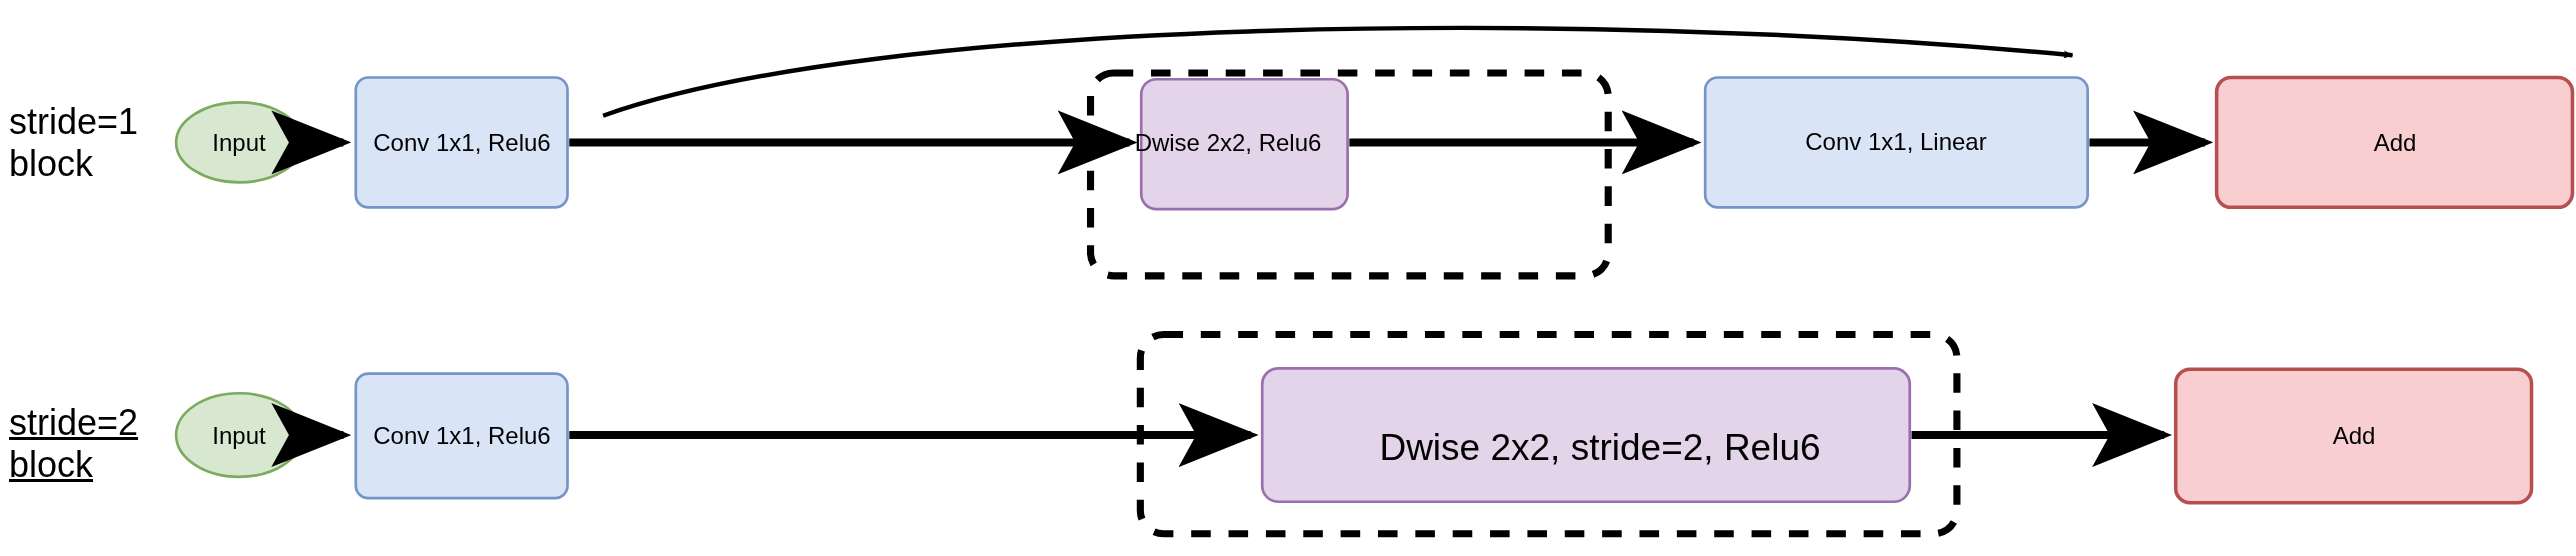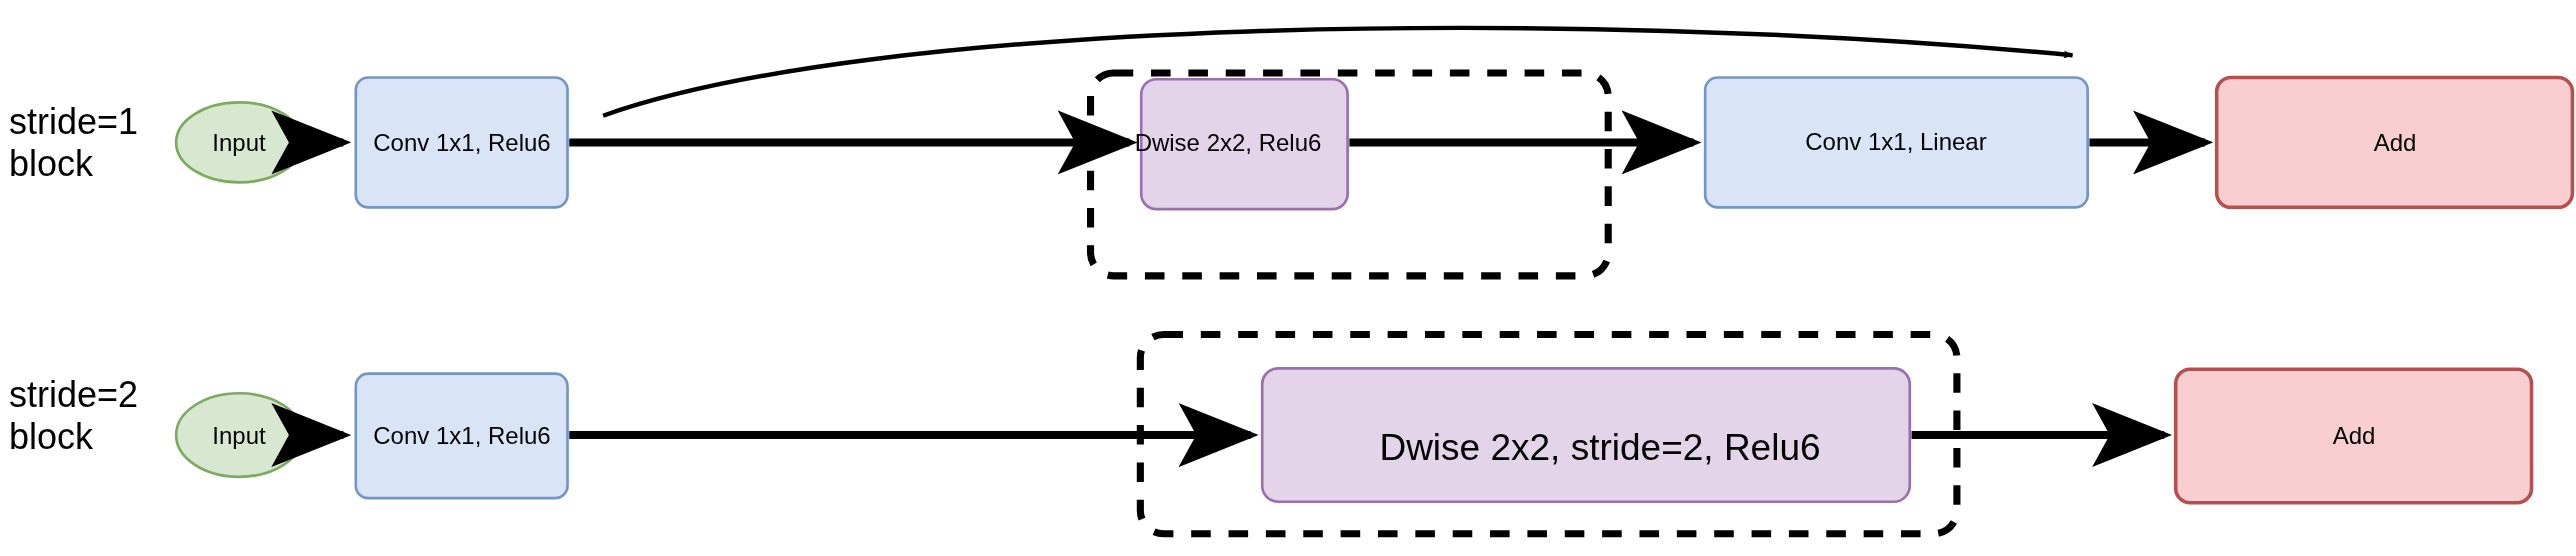--- a/index.html
+++ b/index.html
@@ -72,21 +72,21 @@
   <div class="node-label f40" style="left:176px; top:121px; width:126px; height:43px;">Input</div>
 
   <div class="node-label f40" style="left:356px; top:121px; width:212px; height:43px;">Conv 1x1, Relu6</div>
 
   <div class="node-label f40" style="left:1125px; top:121px; width:206px; height:43px;">Dwise 2x2, Relu6</div>
 
   <div class="node-label f40" style="left:1705px; top:120px; width:382px; height:43px;">Conv 1x1, Linear</div>
 
   <div class="node-label f40" style="left:2217px; top:121px; width:356px; height:43px;">Add</div>
 
-  <div class="row-label" style="left:9px; top:394px; width:169px; height:43px;">stride=2 block</div>
+  <div class="row-label" style="left:9px; top:422px; width:169px; height:43px;text-decoration:underline;">stride=2 block</div>
 
   <div class="node-label f40" style="left:176px; top:414px; width:126px; height:43px;">Input</div>
 
   <div class="node-label f40" style="left:356px; top:414px; width:212px; height:43px;">Conv 1x1, Relu6</div>
 
   <div class="node-label f42" style="left:1262px; top:426px; width:648px; height:44px;padding-left:14px;">Dwise 2x2, stride=2, Relu6</div>
 
   <div class="node-label f40" style="left:2176px; top:414px; width:356px; height:43px;">Add</div>
 
 </div>

